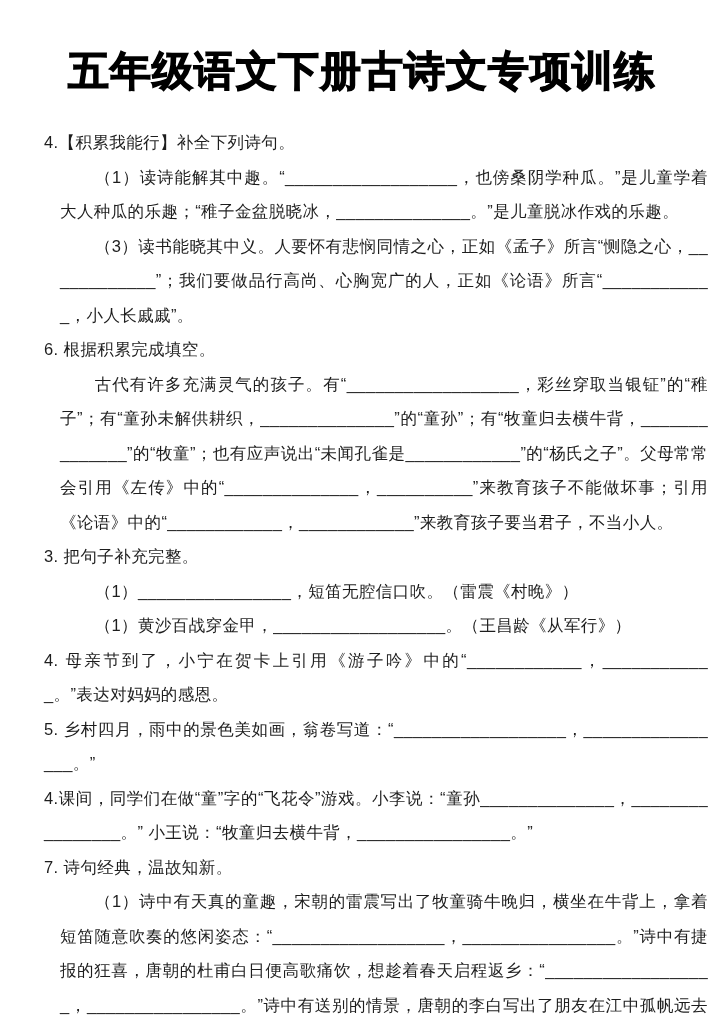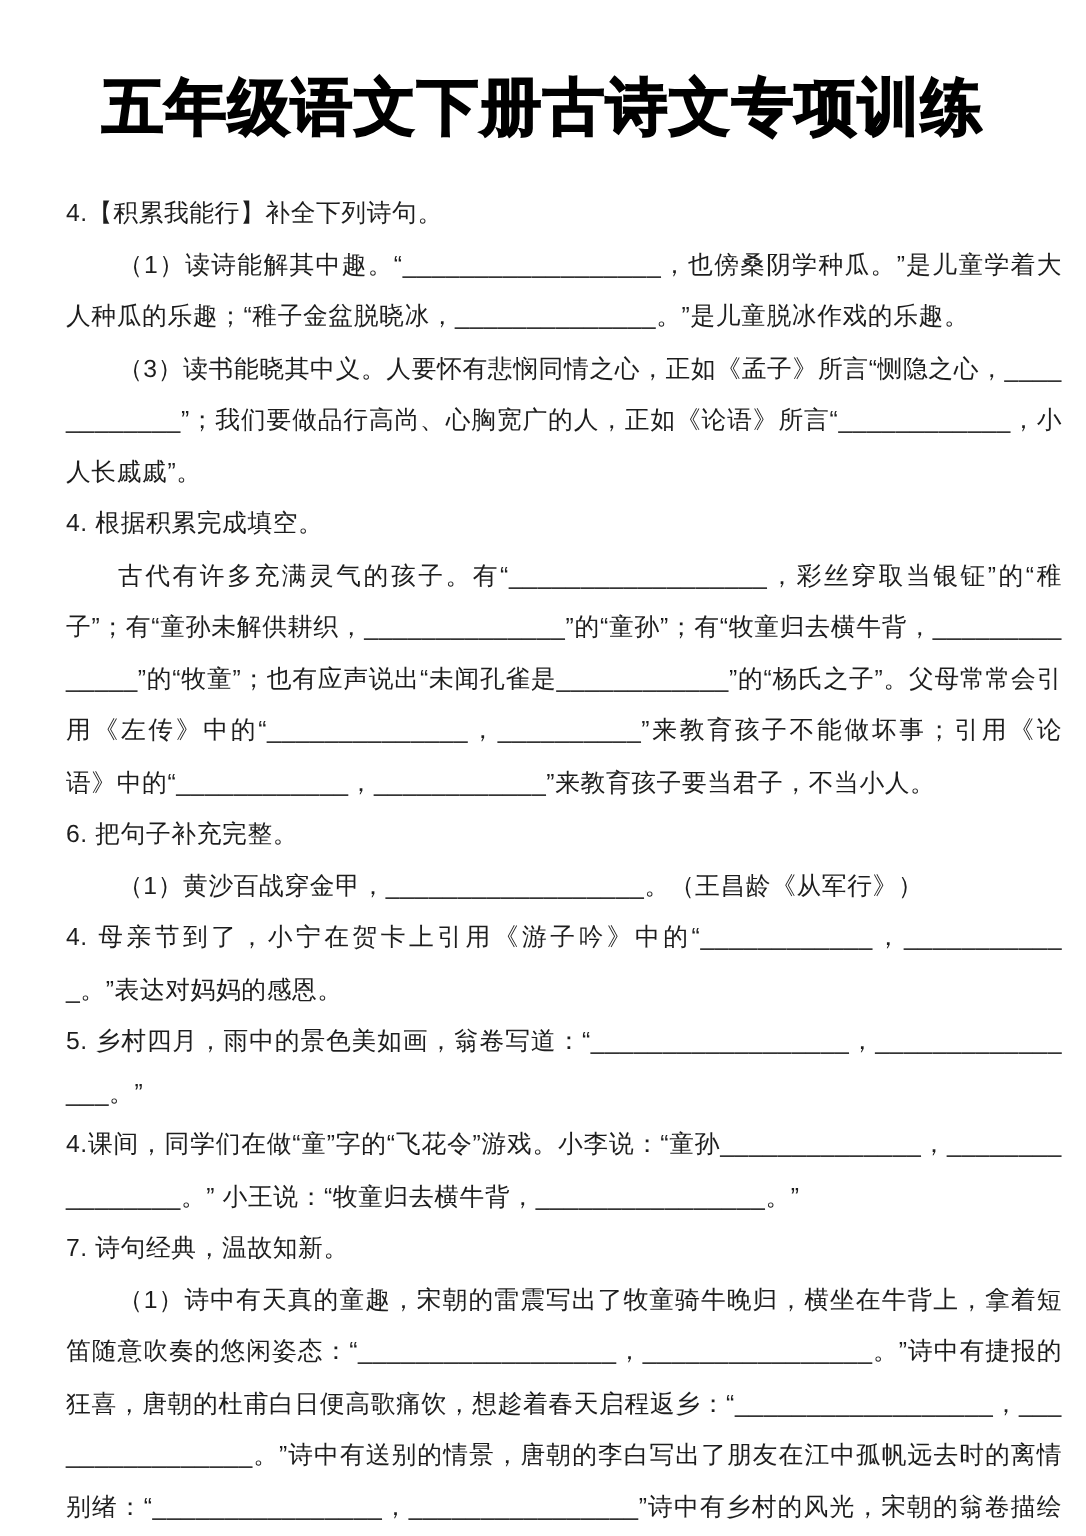--- a/index.html
+++ b/index.html
@@ -28,34 +28,35 @@
     margin-top: 26px;
     padding-left: 44px;
     padding-right: 16px;
     font-size: 16.5px;
     line-height: 34.5px;
     text-align: justify;
     letter-spacing: 0.4px;
     word-break: break-all;
   }
   .para { margin: 0; }
-  .para.indent { text-indent: 2.1em; }
+  .para.indent { text-indent: 2.1em; margin-left: 16px; }
 </style>
 </head>
 <body>
 
 <div class="page">
   <div class="title">五年级语文下册古诗文专项训练</div>
   <div class="doc-body">
       <p class="para">4.【积累我能行】补全下列诗句。</p>
       <p class="para indent">（1）读诗能解其中趣。“__________________，也傍桑阴学种瓜。”是儿童学着大人种瓜的乐趣；“稚子金盆脱晓冰，______________。”是儿童脱冰作戏的乐趣。</p>
       <p class="para indent">（3）读书能晓其中义。人要怀有悲悯同情之心，正如《孟子》所言“恻隐之心，____________”；我们要做品行高尚、心胸宽广的人，正如《论语》所言“____________，小人长戚戚”。</p>
-      <p class="para">4. 根据积累完成填空。</p>
+      <p class="para">6. 根据积累完成填空。</p>
       <p class="para indent">古代有许多充满灵气的孩子。有“__________________，彩丝穿取当银钲”的“稚子”；有“童孙未解供耕织，______________”的“童孙”；有“牧童归去横牛背，______________”的“牧童”；也有应声说出“未闻孔雀是____________”的“杨氏之子”。父母常常会引用《左传》中的“______________，__________”来教育孩子不能做坏事；引用《论语》中的“____________，____________”来教育孩子要当君子，不当小人。</p>
-      <p class="para">6. 把句子补充完整。</p>
+      <p class="para">3. 把句子补充完整。</p>
+      <p class="para indent">（1）________________，短笛无腔信口吹。（雷震《村晚》）</p>
       <p class="para indent">（1）黄沙百战穿金甲，__________________。（王昌龄《从军行》）</p>
       <p class="para">4. 母亲节到了，小宁在贺卡上引用《游子吟》中的“____________，____________。”表达对妈妈的感恩。</p>
       <p class="para">5. 乡村四月，雨中的景色美如画，翁卷写道：“__________________，________________。”</p>
       <p class="para">4.课间，同学们在做“童”字的“飞花令”游戏。小李说：“童孙______________，________________。” 小王说：“牧童归去横牛背，________________。”</p>
       <p class="para">7. 诗句经典，温故知新。</p>
       <p class="para indent">（1）诗中有天真的童趣，宋朝的雷震写出了牧童骑牛晚归，横坐在牛背上，拿着短笛随意吹奏的悠闲姿态：“__________________，________________。”诗中有捷报的狂喜，唐朝的杜甫白日便高歌痛饮，想趁着春天启程返乡：“__________________，________________。”诗中有送别的情景，唐朝的李白写出了朋友在江中孤帆远去时的离情别绪：“________________，________________”诗中有乡村的风光，宋朝的翁卷描绘出了一幅树木葱郁、水光映天、杜鹃啼叫、细雨绵绵的美景画卷：“__________________，________________。</p>
     </div>
 </div>
 
 </body></html>

